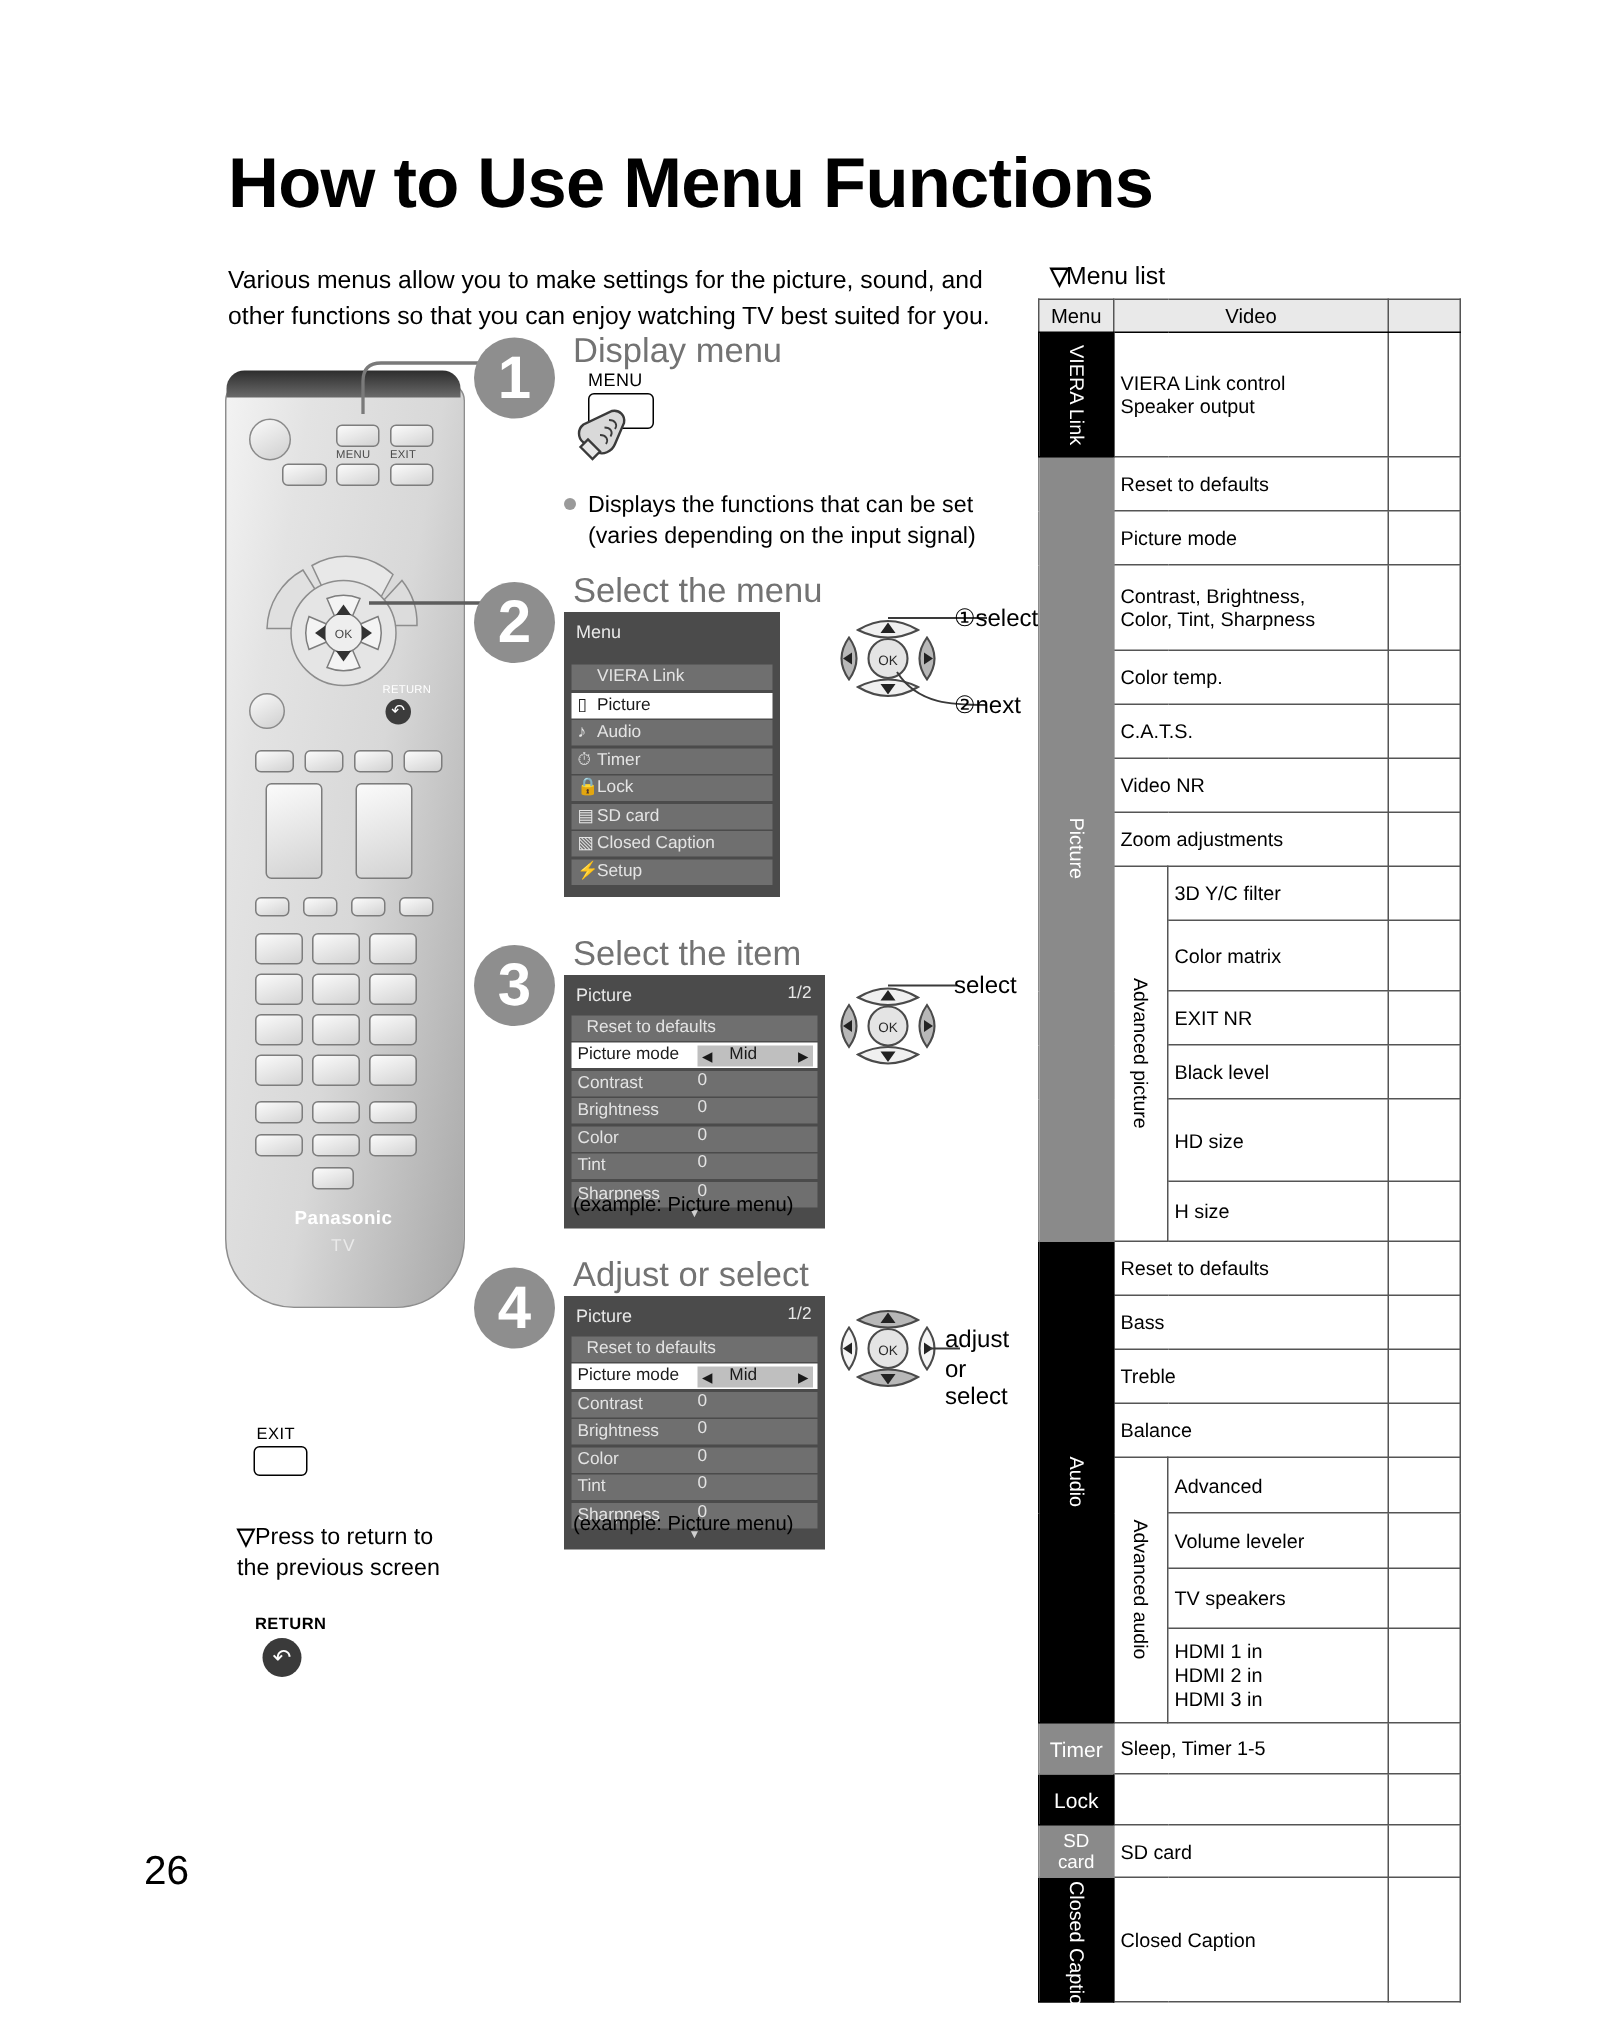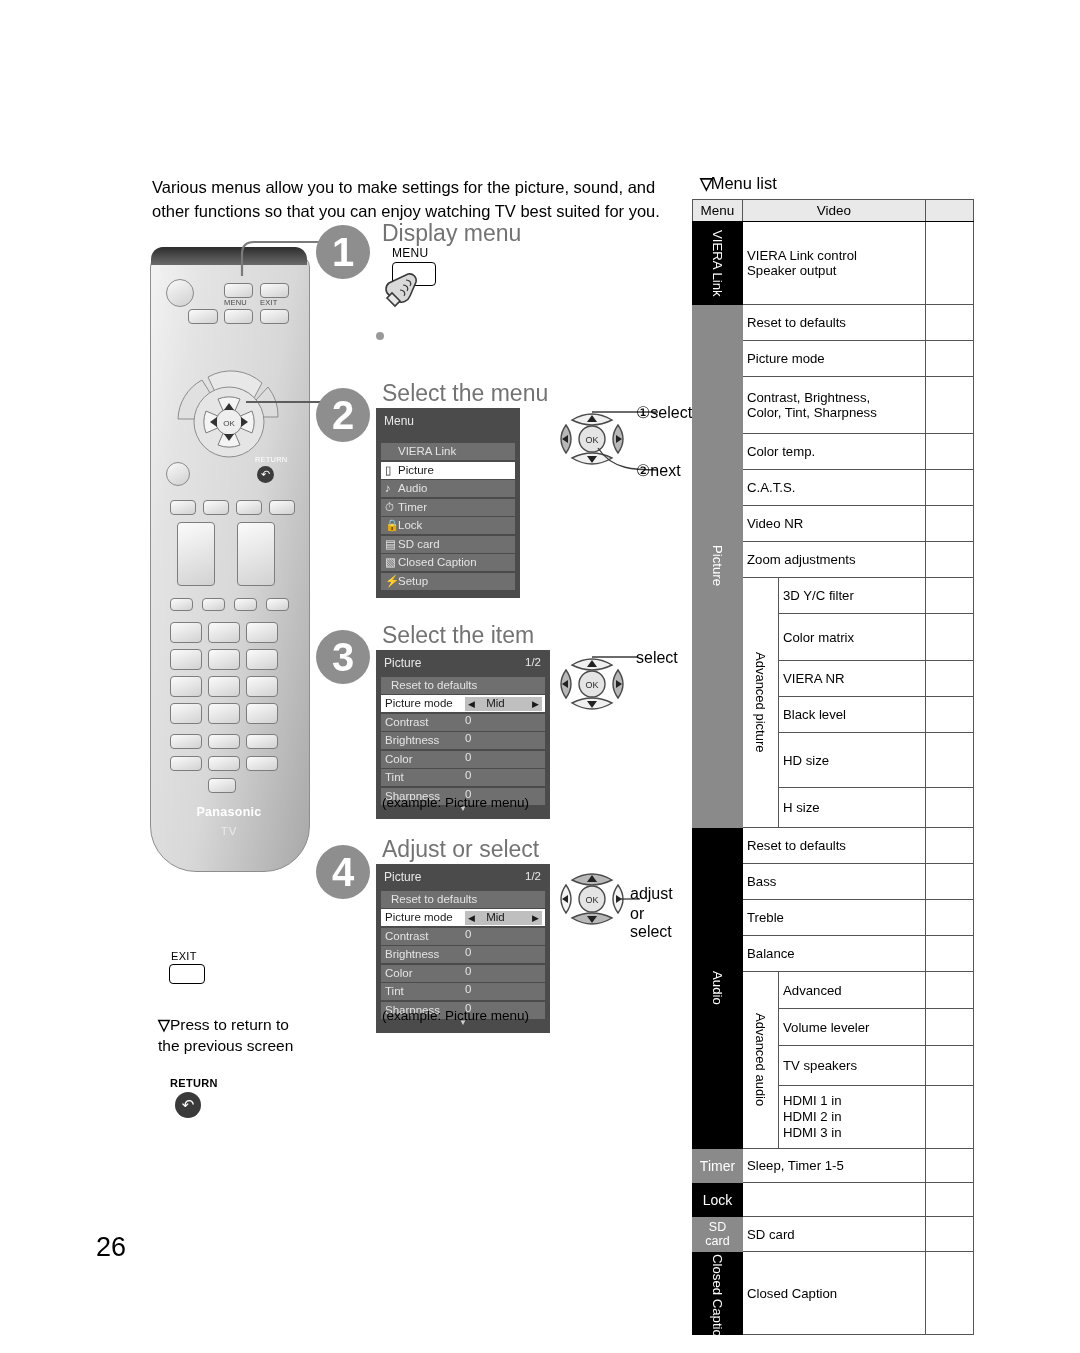--- a/index.html
+++ b/index.html
@@ -162,20 +162,21 @@
 
   .retbtn{position:absolute;width:26px;height:26px;border-radius:50%;
     background:#3a3a3a;color:#fff;display:flex;align-items:center;
     justify-content:center;font-size:15px;}
 </style>
 </head>
 <body>
 
 <div class="page">
 
+  <div class="title">How to Use Menu Functions</div>
 
   <div class="intro">Various menus allow you to make settings for the picture, sound, and other functions so that you can enjoy watching TV best suited for you.</div>
 
   <div class="remote">
     <div class="remote-body"></div>
     <div class="remote-top"></div>
 
     <div class="rcirc" style="left:16px;top:32px;width:26px;height:26px;"></div>
     <div class="rbtn" style="left:74px;top:36px;width:27px;height:13px;"></div>
     <div class="rbtn" style="left:110px;top:36px;width:27px;height:13px;"></div>
@@ -265,20 +266,21 @@
   <svg style="position:absolute;left:384px;top:268px;" width="48" height="50">
     <path d="M24 6 C29 5 33 9 32 14 L26 28 C24 33 18 36 13 33 L5 27 C1 24 1 18 5 15 Z" fill="#d9d9d9" stroke="#3a3a3a" stroke-width="1.6"></path>
     <path d="M22 12 C26 12 28 15 26 18" fill="none" stroke="#3a3a3a" stroke-width="1.2"></path>
     <path d="M19 17 C23 17 25 20 23 23" fill="none" stroke="#3a3a3a" stroke-width="1.2"></path>
     <path d="M16 22 C20 22 22 25 20 28" fill="none" stroke="#3a3a3a" stroke-width="1.2"></path>
     <path d="M3 30 L11 38 L16 33 L8 25 Z" fill="#e8e8e8" stroke="#3a3a3a" stroke-width="1.6"></path>
   </svg>
 
   <div class="note" style="left:392px;top:327px;width:290px;">
     <span class="bul"></span>
+    <span>Displays the functions that can be set (varies depending on the input signal)</span>
   </div>
 
   <div class="stepnum" style="left:316px;top:388px;">2</div>
   <div class="stephead" style="left:382px;top:380px;">Select the menu</div>
 
   <div class="osd" style="left:376px;top:408px;width:134px;">
     <div class="osd-title">Menu</div>
     <div style="margin-top:10px;">
       <div class="osd-row">
         <span class="ic"></span><span>VIERA Link</span>
@@ -521,21 +523,21 @@
       <tr>
         <td class="subvert" rowspan="6">Advanced picture</td>
         <td style="height:29px;">3D Y/C filter</td>
         <td class="empty"></td>
       </tr>
       <tr>
         <td style="height:40px;">Color matrix</td>
         <td class="empty"></td>
       </tr>
       <tr>
-        <td style="height:29px;">VIERA NR</td>
+        <td style="height:29px;">EXIT NR</td>
         <td class="empty"></td>
       </tr>
       <tr>
         <td style="height:29px;">Black level</td>
         <td class="empty"></td>
       </tr>
       <tr>
         <td style="height:48px;">HD size</td>
         <td class="empty"></td>
       </tr>

